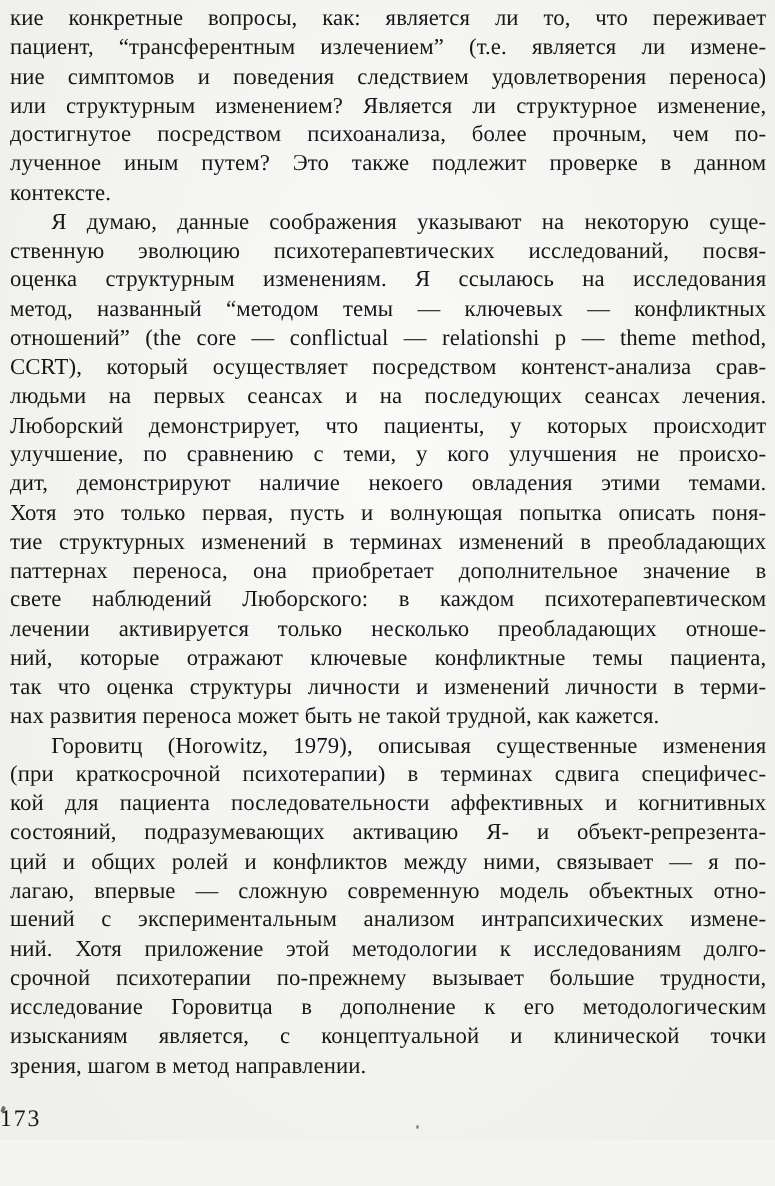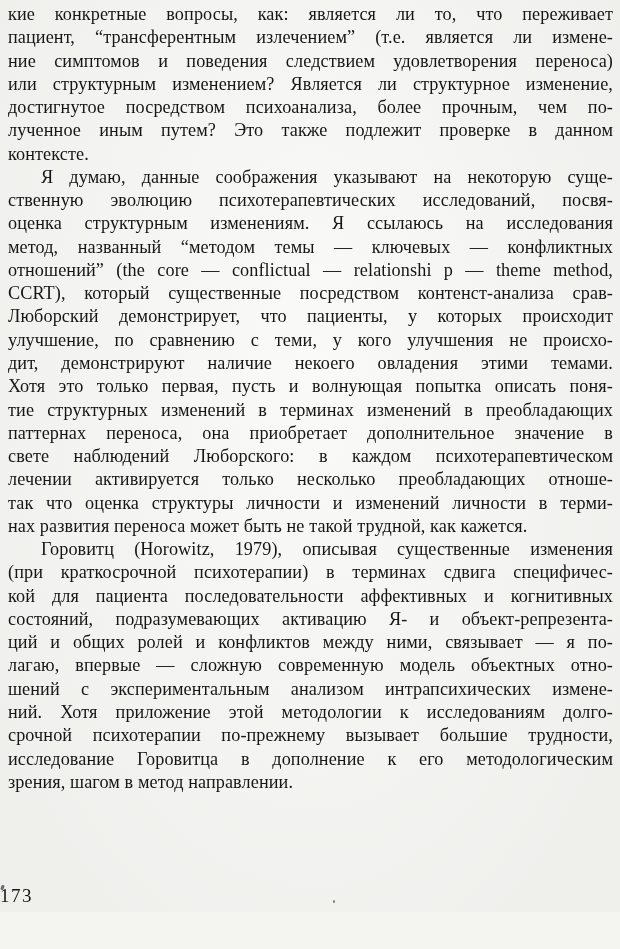--- a/index.html
+++ b/index.html
@@ -83,39 +83,42 @@
       <div class="line">ние симптомов и поведения следствием удовлетворения переноса)</div>
       <div class="line">или структурным изменением? Является ли структурное изменение,</div>
       <div class="line">достигнутое посредством психоанализа, более прочным, чем по-</div>
       <div class="line">лученное иным путем? Это также подлежит проверке в данном</div>
       <div class="line last">контексте.</div>
       <div class="line indent">Я думаю, данные соображения указывают на некоторую суще-</div>
       <div class="line">ственную эволюцию психотерапевтических исследований, посвя-</div>
       <div class="line">оценка структурным изменениям. Я ссылаюсь на исследования</div>
       <div class="line">метод, названный “методом темы — ключевых — конфликтных</div>
       <div class="line">отношений” (the core — conflictual — relationshi p — theme method,</div>
-      <div class="line">CCRT), который существенные посредством контенст-анализа срав-</div>
+      <div class="line">CCRT), который осуществляет посредством контенст-анализа срав-</div>
+      <div class="line">людьми на первых сеансах и на последующих сеансах лечения.</div>
       <div class="line">Люборский демонстрирует, что пациенты, у которых происходит</div>
       <div class="line">улучшение, по сравнению с теми, у кого улучшения не происхо-</div>
       <div class="line">дит, демонстрируют наличие некоего овладения этими темами.</div>
       <div class="line">Хотя это только первая, пусть и волнующая попытка описать поня-</div>
       <div class="line">тие структурных изменений в терминах изменений в преобладающих</div>
       <div class="line">паттернах переноса, она приобретает дополнительное значение в</div>
       <div class="line">свете наблюдений Люборского: в каждом психотерапевтическом</div>
       <div class="line">лечении активируется только несколько преобладающих отноше-</div>
+      <div class="line">ний, которые отражают ключевые конфликтные темы пациента,</div>
       <div class="line">так что оценка структуры личности и изменений личности в терми-</div>
       <div class="line last">нах развития переноса может быть не такой трудной, как кажется.</div>
       <div class="line indent">Горовитц (Horowitz, 1979), описывая существенные изменения</div>
       <div class="line">(при краткосрочной психотерапии) в терминах сдвига специфичес-</div>
       <div class="line">кой для пациента последовательности аффективных и когнитивных</div>
       <div class="line">состояний, подразумевающих активацию Я- и объект-репрезента-</div>
       <div class="line">ций и общих ролей и конфликтов между ними, связывает — я по-</div>
       <div class="line">лагаю, впервые — сложную современную модель объектных отно-</div>
       <div class="line">шений с экспериментальным анализом интрапсихических измене-</div>
       <div class="line">ний. Хотя приложение этой методологии к исследованиям долго-</div>
       <div class="line">срочной психотерапии по-прежнему вызывает большие трудности,</div>
       <div class="line">исследование Горовитца в дополнение к его методологическим</div>
+      <div class="line">изысканиям является, с концептуальной и клинической точки</div>
       <div class="line last">зрения, шагом в метод направлении.</div>
     </div>
   <div class="artifact-tick"></div>
   <div class="artifact-dot"></div>
   <div class="page-number">173</div>
 </div>
 
 </body></html>

